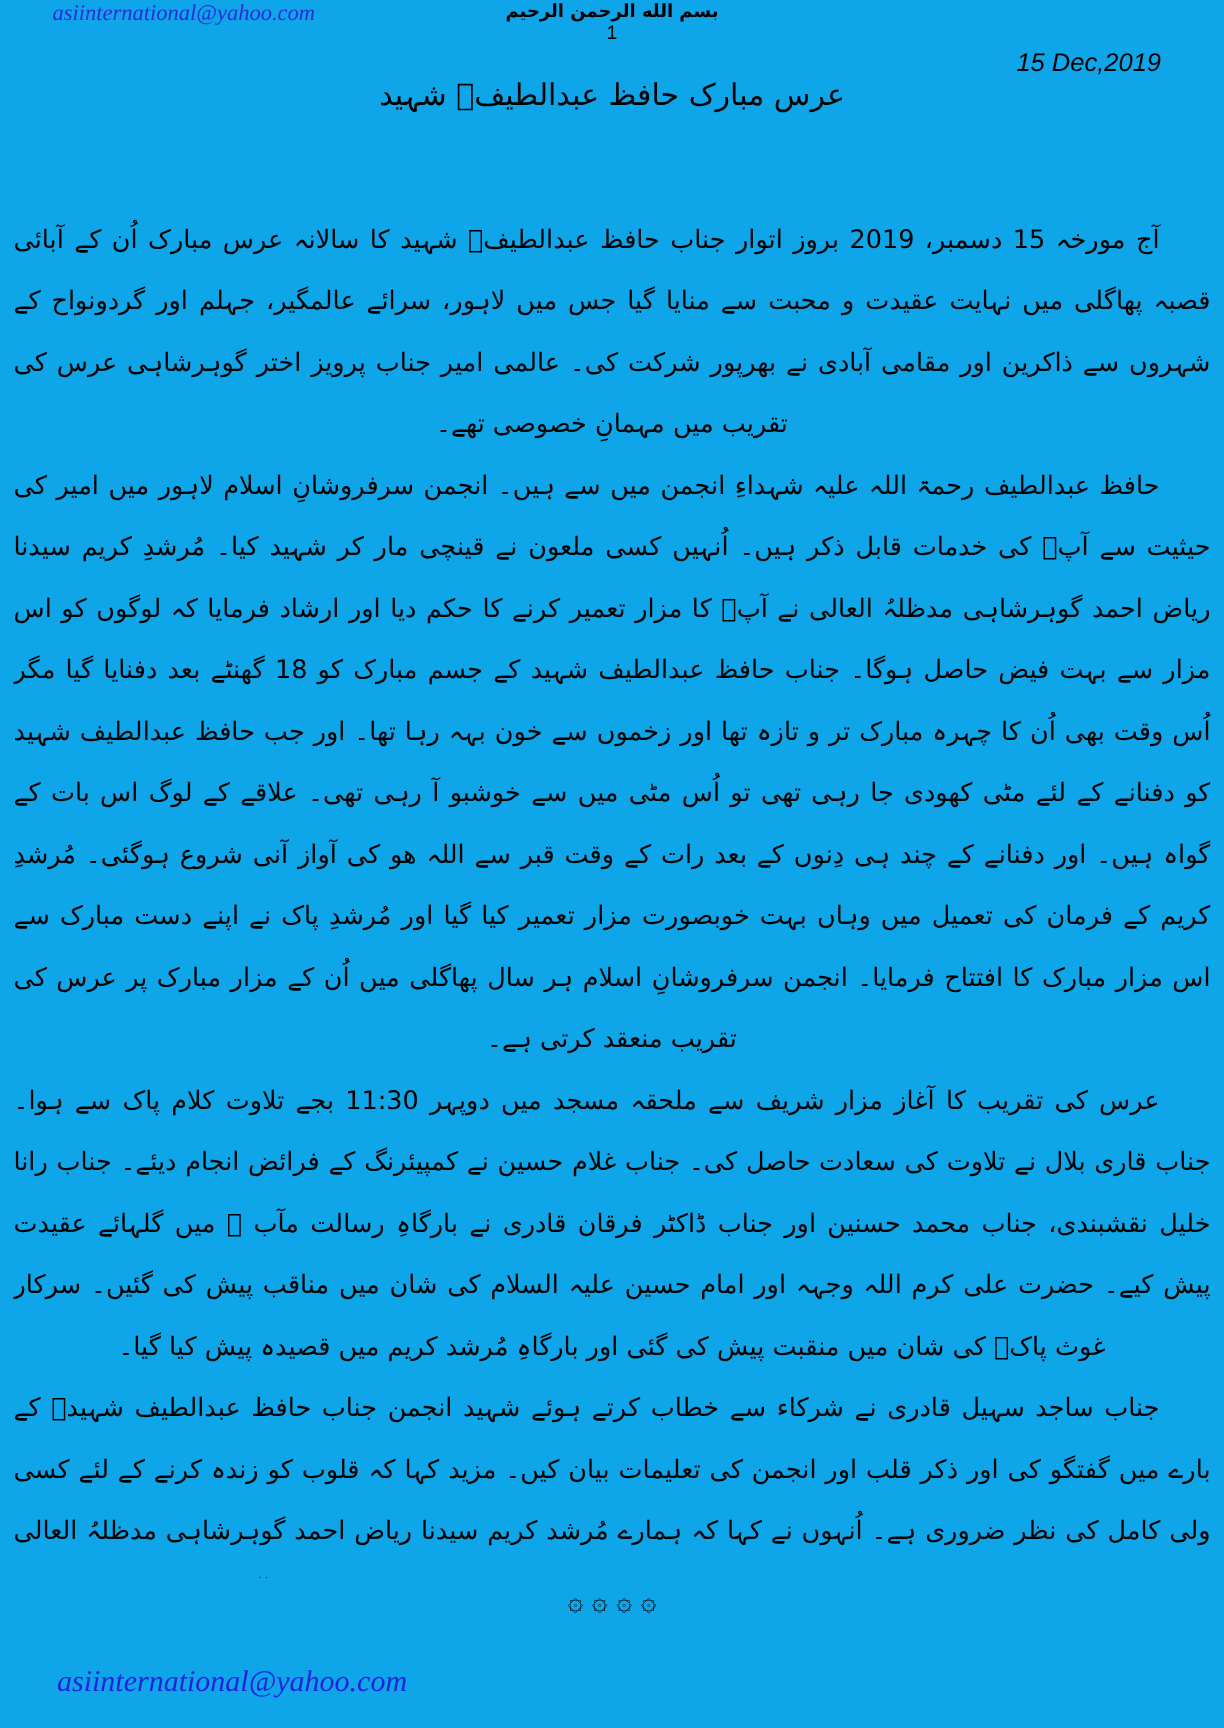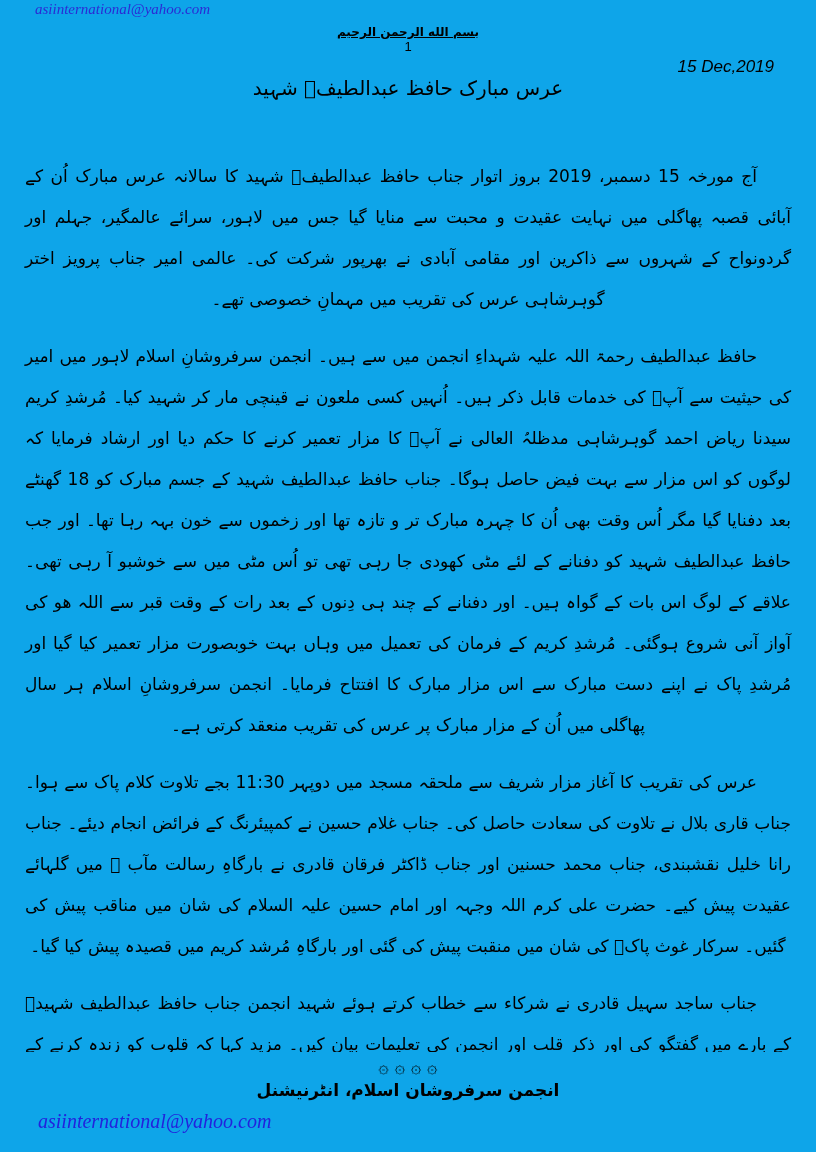--- a/index.html
+++ b/index.html
@@ -8,22 +8,22 @@
     font-family:"DejaVu Sans",sans-serif;overflow:hidden;
   }
   .page{position:relative;width:816px;height:1152px;background:#0ea5e9;}
 
   .top-email{
     position:absolute;left:35px;top:1px;
     font-family:"Liberation Serif",serif;font-style:italic;
     font-size:15px;color:#2b2bd5;text-decoration:none;
   }
   .bismillah{
-    padding-top:25px;text-align:center;
-    font-size:12px;font-weight:bold;text-decoration:underline;
+    text-align:center;
+    font-size:12px;font-weight:bold;
   }
   .pagenum{
     text-align:center;font-size:13px;
     font-family:"Liberation Sans",sans-serif;line-height:15px;
   }
   .title-row{position:relative;height:64px;margin-top:2px;}
   .date{
     position:absolute;right:42px;top:1px;
     font-family:"Liberation Sans",sans-serif;font-size:17px;font-style:italic;
   }
@@ -31,21 +31,21 @@
     margin:0;text-align:center;font-weight:normal;
     font-size:20px;line-height:64px;
     font-family:"DejaVu Sans",sans-serif;
   }
 
   .body-text{
     position:absolute;top:140px;left:9px;right:9px;bottom:100px;
     overflow:hidden;
   }
   .para{
-    margin:16px;direction:rtl;unicode-bidi:embed;
+    margin:0;direction:rtl;unicode-bidi:embed;
     font-size:17px;line-height:41px;
     text-align:justify;text-align-last:center;
     text-indent:34px;
   }
 
   .ornament{
     position:absolute;top:1056px;left:0;right:0;
     text-align:center;font-size:18px;letter-spacing:7px;
   }
   .orgname{
@@ -79,19 +79,18 @@
   <main class="body-text">
     <p class="para" dir="rtl">آج مورخہ 15 دسمبر، 2019 بروز اتوار جناب حافظ عبدالطیفؒ شہید کا سالانہ عرس مبارک اُن کے آبائی قصبہ پھاگلی میں نہایت عقیدت و محبت سے منایا گیا جس میں لاہور، سرائے عالمگیر، جہلم اور گردونواح کے شہروں سے ذاکرین اور مقامی آبادی نے بھرپور شرکت کی۔ عالمی امیر جناب پرویز اختر گوہرشاہی عرس کی تقریب میں مہمانِ خصوصی تھے۔</p>
     <p class="para" dir="rtl">حافظ عبدالطیف رحمۃ اللہ علیہ شہداءِ انجمن میں سے ہیں۔ انجمن سرفروشانِ اسلام لاہور میں امیر کی حیثیت سے آپؒ کی خدمات قابل ذکر ہیں۔ اُنہیں کسی ملعون نے قینچی مار کر شہید کیا۔ مُرشدِ کریم سیدنا ریاض احمد گوہرشاہی مدظلہُ العالی نے آپؒ کا مزار تعمیر کرنے کا حکم دیا اور ارشاد فرمایا کہ لوگوں کو اس مزار سے بہت فیض حاصل ہوگا۔ جناب حافظ عبدالطیف شہید کے جسم مبارک کو 18 گھنٹے بعد دفنایا گیا مگر اُس وقت بھی اُن کا چہرہ مبارک تر و تازہ تھا اور زخموں سے خون بہہ رہا تھا۔ اور جب حافظ عبدالطیف شہید کو دفنانے کے لئے مٹی کھودی جا رہی تھی تو اُس مٹی میں سے خوشبو آ رہی تھی۔ علاقے کے لوگ اس بات کے گواہ ہیں۔ اور دفنانے کے چند ہی دِنوں کے بعد رات کے وقت قبر سے اللہ ھو کی آواز آنی شروع ہوگئی۔ مُرشدِ کریم کے فرمان کی تعمیل میں وہاں بہت خوبصورت مزار تعمیر کیا گیا اور مُرشدِ پاک نے اپنے دست مبارک سے اس مزار مبارک کا افتتاح فرمایا۔ انجمن سرفروشانِ اسلام ہر سال پھاگلی میں اُن کے مزار مبارک پر عرس کی تقریب منعقد کرتی ہے۔</p>
     <p class="para" dir="rtl">عرس کی تقریب کا آغاز مزار شریف سے ملحقہ مسجد میں دوپہر 11:30 بجے تلاوت کلام پاک سے ہوا۔ جناب قاری بلال نے تلاوت کی سعادت حاصل کی۔ جناب غلام حسین نے کمپیئرنگ کے فرائض انجام دیئے۔ جناب رانا خلیل نقشبندی، جناب محمد حسنین اور جناب ڈاکٹر فرقان قادری نے بارگاہِ رسالت مآب ﷺ میں گلہائے عقیدت پیش کیے۔ حضرت علی کرم اللہ وجہہ اور امام حسین علیہ السلام کی شان میں مناقب پیش کی گئیں۔ سرکار غوث پاکؓ کی شان میں منقبت پیش کی گئی اور بارگاہِ مُرشد کریم میں قصیدہ پیش کیا گیا۔</p>
     <p class="para" dir="rtl">جناب ساجد سہیل قادری نے شرکاء سے خطاب کرتے ہوئے شہید انجمن جناب حافظ عبدالطیف شہیدؒ کے بارے میں گفتگو کی اور ذکر قلب اور انجمن کی تعلیمات بیان کیں۔ مزید کہا کہ قلوب کو زندہ کرنے کے لئے کسی ولی کامل کی نظر ضروری ہے۔ اُنہوں نے کہا کہ ہمارے مُرشد کریم سیدنا ریاض احمد گوہرشاہی مدظلہُ العالی کا فرمان ہے کہ اللہ کا ولی وہ ہوتا ہے جو اللہ سے ہمکلام ہوا یا اللہ کا دیدار کیا ہو۔ آج لاکھوں لوگوں کے دِل سیدنا ریاض احمد گوہرشاہی کے فیضانِ نظر سے اللہ کے ذکر سے گویا ہیں۔ اُنہوں نے حاضرین کو ذکر قلب حاصل کرنے کی دعوت دی۔ عالمی امیر جناب پرویز اختر گوہرشاہی نے وہاں پر موجود لوگوں کو اجتماعی طور پر ذکر قلب کی اجازت عطا فرمائی۔ دوپہر تقریباً اڑھائی بجے محفل کے اختتام پر جناب علامہ رئیس حسینی نے ختم پڑھا اور جناب عبدالحفیظ قادری نے دعائے خیر کی۔ عرس کی تقریب کے اختتام پر لنگر تقسیم کیا گیا۔</p>
 
   </main>
 
   <div class="ornament">۞ ۞ ۞ ۞</div>
 
-  <div class="orgname">انجمن سرفروشان اسلام، انٹرنیشنل</div>
 
   <div class="footer-links">
     <a href="#">asiinternational@yahoo.com</a>
   </div>
 
 </div>
 
 </body></html>

